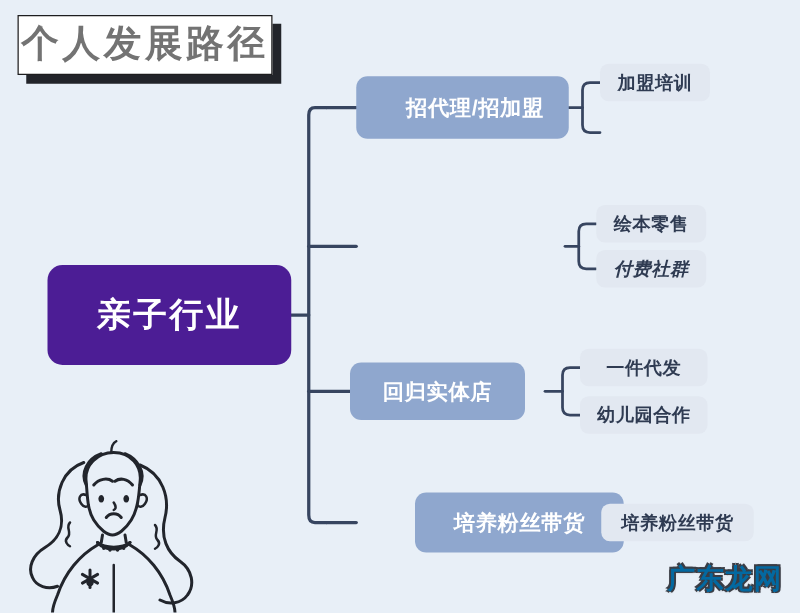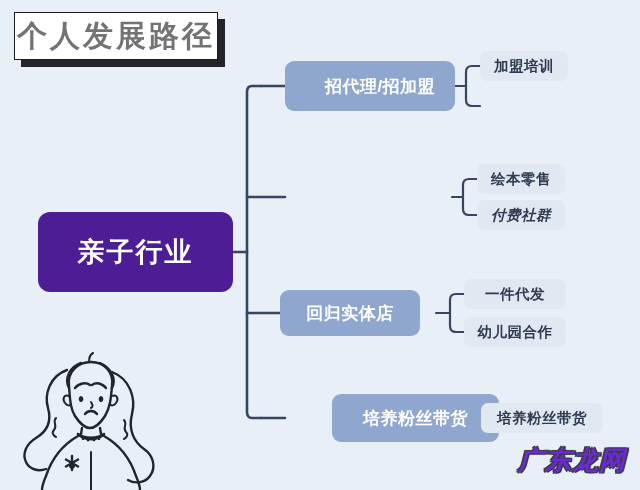--- a/index.html
+++ b/index.html
@@ -135,25 +135,24 @@
     fill: #22252c;
     stroke: none;
   }
 
   
   #watermark {
     position: absolute;
     right: 14px;
     bottom: 12px;
     z-index: 7;
-    font-size: 26px;
-    font-weight: 700;
-    font-style: italic;
+    font-size: 22px;
+    font-weight: 700;
     letter-spacing: 1px;
-    color: #6d28d9;
+    color: #0369a1;
     text-shadow:
       -1.4px -1.4px 0 #3a3d45,
        1.4px -1.4px 0 #3a3d45,
       -1.4px  1.4px 0 #3a3d45,
        1.4px  1.4px 0 #3a3d45,
        0 0 2px #3a3d45;
     white-space: nowrap;
   }
 </style>
 </head>

